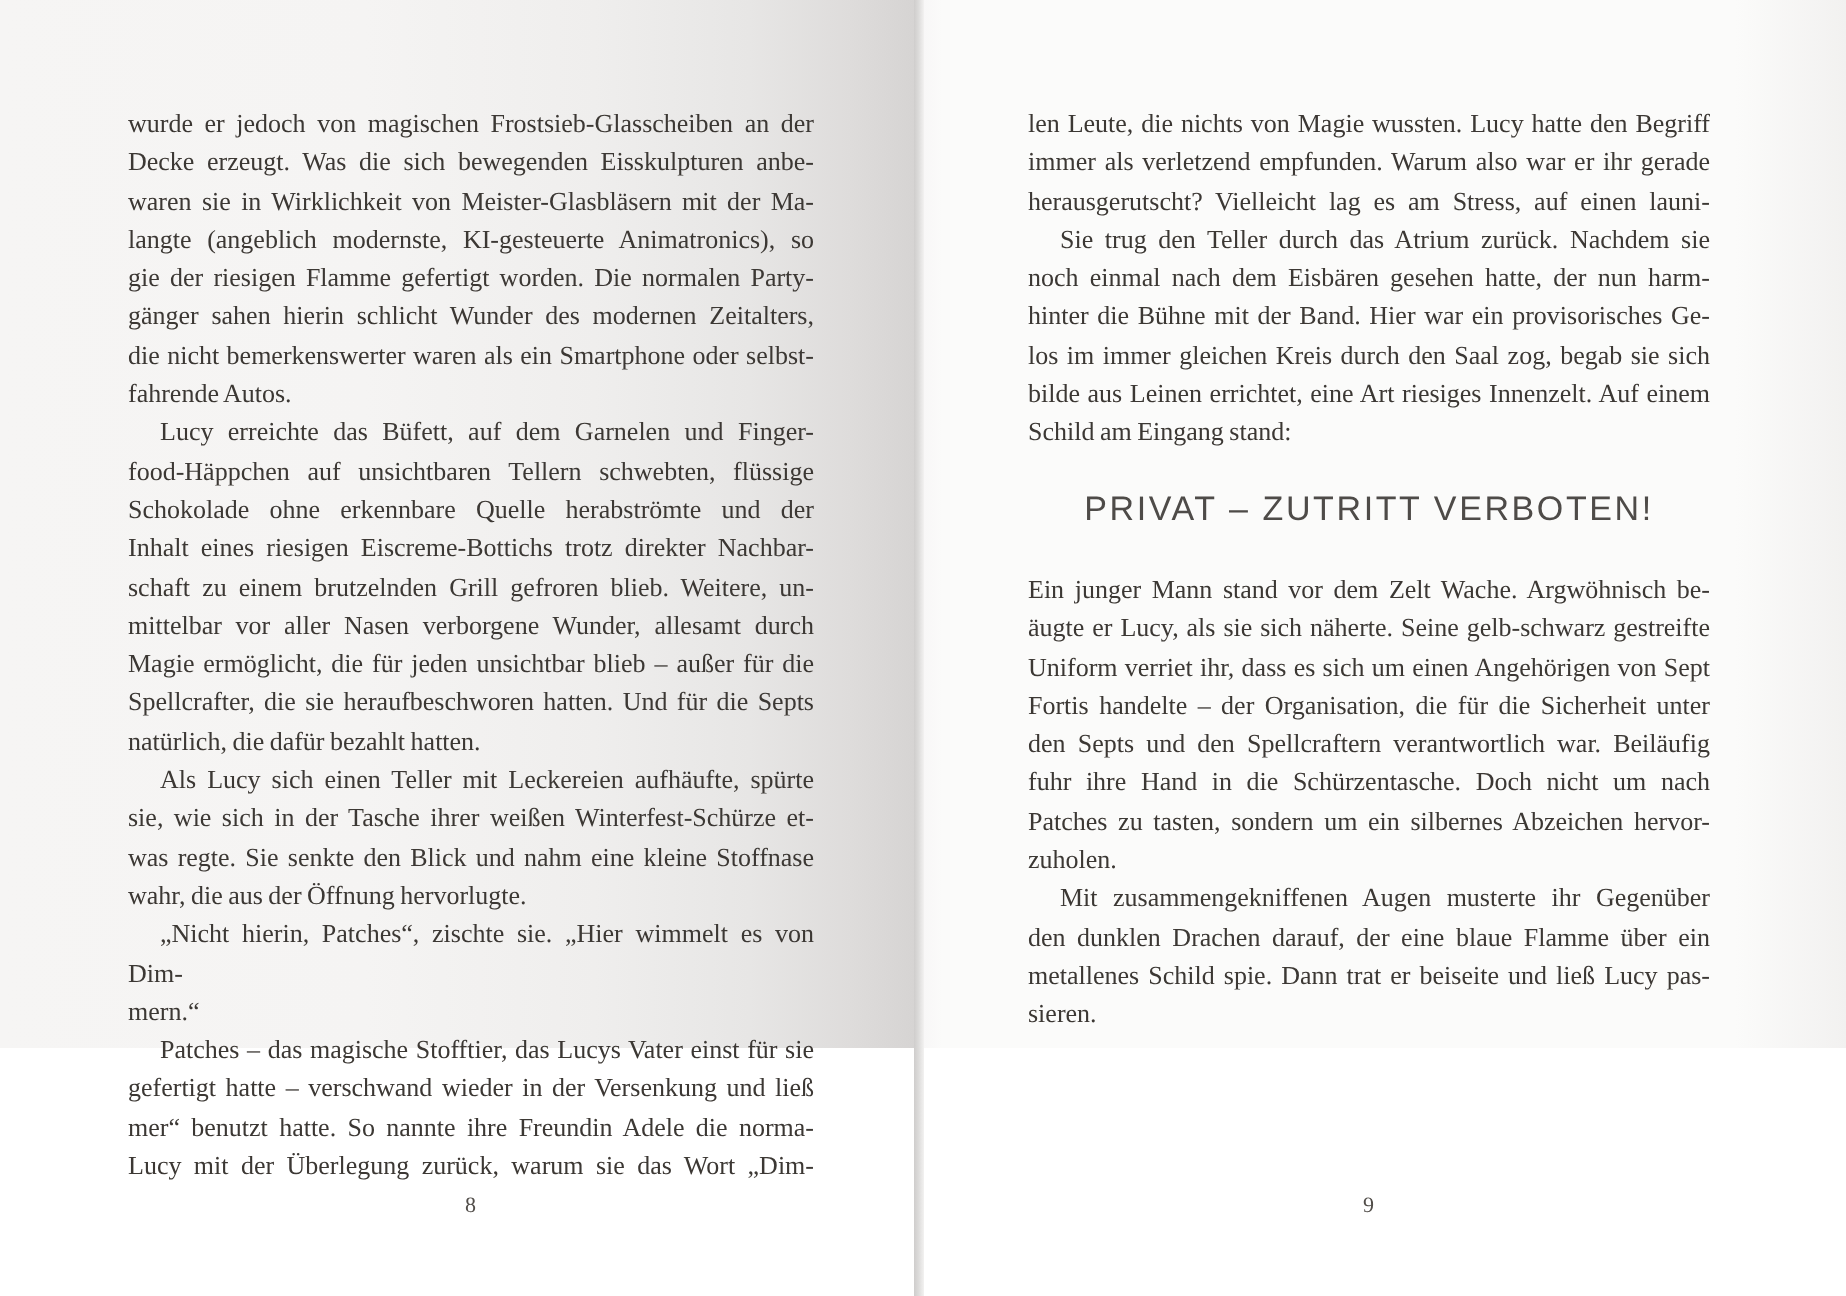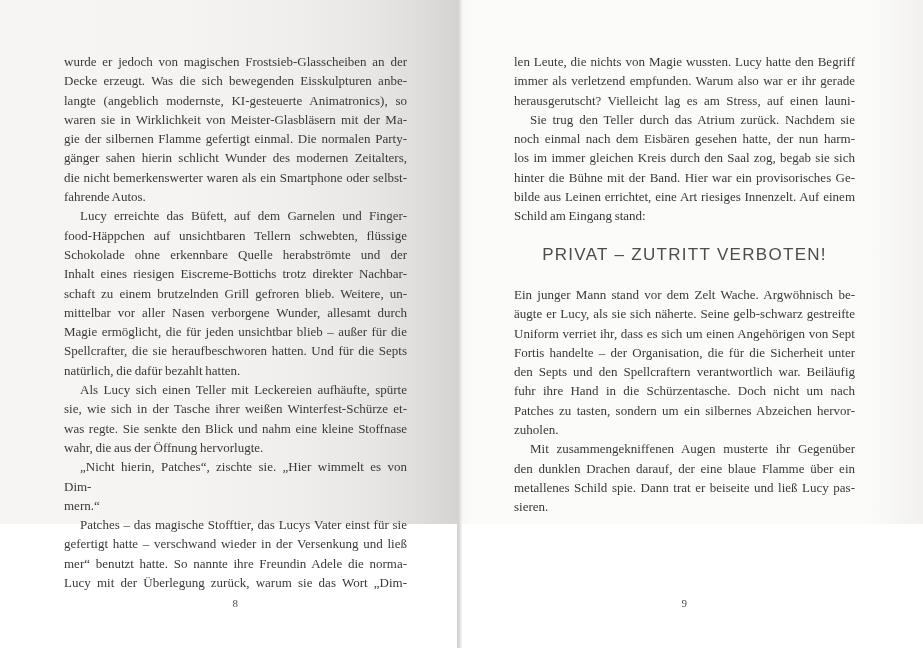--- a/index.html
+++ b/index.html
@@ -84,23 +84,23 @@
 </head>
 <body>
 
 <div id="spread">
 
   <div id="page-left" class="page">
     <div class="text-col" id="left-col">
         <div class="paragraph">
           <div class="line">wurde er jedoch von magischen Frostsieb-Glasscheiben an der</div>
           <div class="line">Decke erzeugt. Was die sich bewegenden Eisskulpturen anbe-</div>
+          <div class="line">waren sie in Wirklichkeit von Meister-Glasbläsern mit der Ma-</div>
           <div class="line">langte (angeblich modernste, KI-gesteuerte Animatronics), so</div>
-          <div class="line">waren sie in Wirklichkeit von Meister-Glasbläsern mit der Ma-</div>
-          <div class="line">gie der silbernen Flamme gefertigt einmal. Die normalen Party-</div>
+          <div class="line">gie der riesigen Flamme gefertigt worden. Die normalen Party-</div>
           <div class="line">gänger sahen hierin schlicht Wunder des modernen Zeitalters,</div>
           <div class="line">die nicht bemerkenswerter waren als ein Smartphone oder selbst-</div>
           <div class="line last">fahrende Autos.</div>
         </div>
         <div class="paragraph">
           <div class="line indent-first">Lucy erreichte das Büfett, auf dem Garnelen und Finger-</div>
           <div class="line">food-Häppchen auf unsichtbaren Tellern schwebten, flüssige</div>
           <div class="line">Schokolade ohne erkennbare Quelle herabströmte und der</div>
           <div class="line">Inhalt eines riesigen Eiscreme-Bottichs trotz direkter Nachbar-</div>
           <div class="line">schaft zu einem brutzelnden Grill gefroren blieb. Weitere, un-</div>
@@ -134,22 +134,22 @@
   <div id="page-right" class="page">
     <div class="text-col" id="right-col">
         <div class="paragraph">
           <div class="line">len Leute, die nichts von Magie wussten. Lucy hatte den Begriff</div>
           <div class="line">immer als verletzend empfunden. Warum also war er ihr gerade</div>
           <div class="line">herausgerutscht? Vielleicht lag es am Stress, auf einen launi-</div>
         </div>
         <div class="paragraph">
           <div class="line indent-first">Sie trug den Teller durch das Atrium zurück. Nachdem sie</div>
           <div class="line">noch einmal nach dem Eisbären gesehen hatte, der nun harm-</div>
+          <div class="line">hinter die Bühne mit der Band. Hier war ein provisorisches Ge-</div>
           <div class="line">los im immer gleichen Kreis durch den Saal zog, begab sie sich</div>
-          <div class="line">hinter die Bühne mit der Band. Hier war ein provisorisches Ge-</div>
           <div class="line">bilde aus Leinen errichtet, eine Art riesiges Innenzelt. Auf einem</div>
           <div class="line last">Schild am Eingang stand:</div>
         </div>
         <div class="sign">PRIVAT – ZUTRITT VERBOTEN!</div>
         <div class="paragraph">
           <div class="line">Ein junger Mann stand vor dem Zelt Wache. Argwöhnisch be-</div>
           <div class="line">äugte er Lucy, als sie sich näherte. Seine gelb-schwarz gestreifte</div>
           <div class="line">Uniform verriet ihr, dass es sich um einen Angehörigen von Sept</div>
           <div class="line">Fortis handelte – der Organisation, die für die Sicherheit unter</div>
           <div class="line">den Septs und den Spellcraftern verantwortlich war. Beiläufig</div>

